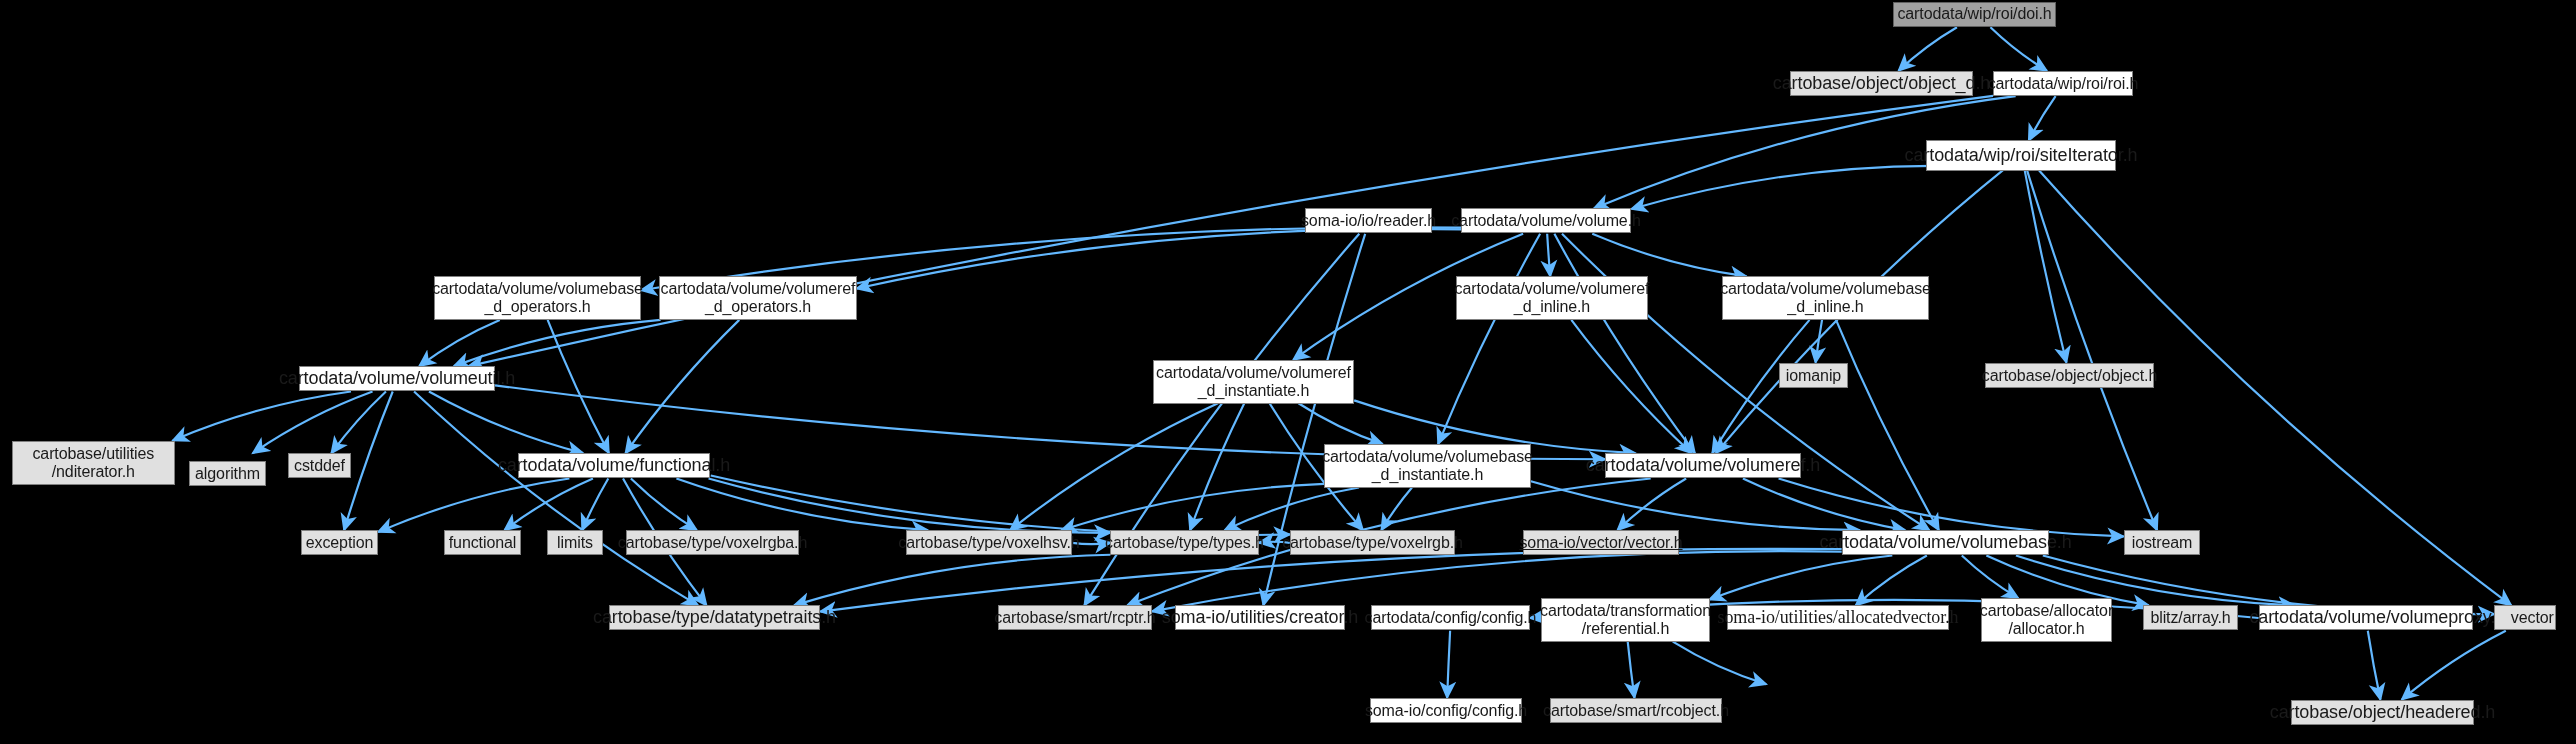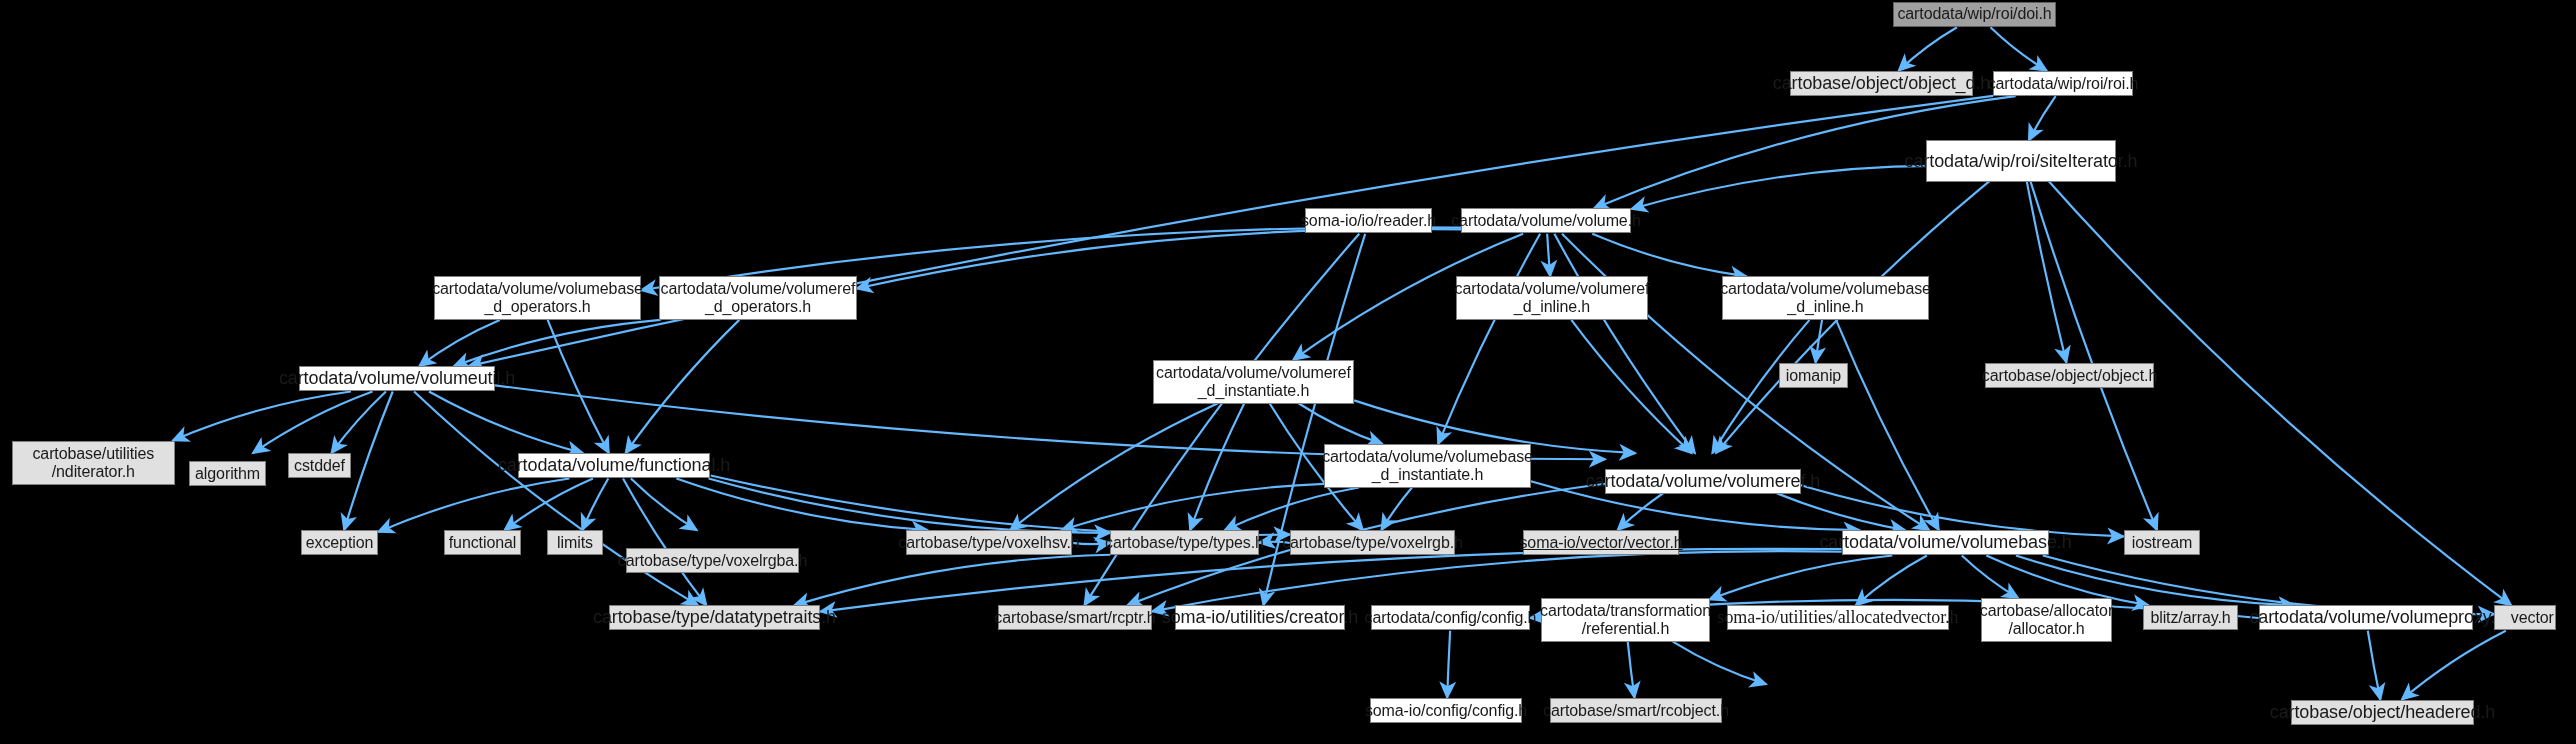--- a/index.html
+++ b/index.html
@@ -141,21 +141,21 @@
         <path d="M1845.6153846153845,708 Q1894.141310715731,738.0622448510155 1948.6538461538462,755" marker-end="url(#arrow)"></path>
         <path d="M2612.5576923076924,696 Q2618.54390156397,734.1746718296594 2626.4423076923076,772" marker-end="url(#arrow)"></path>
         <path d="M2764.8653846153848,696 Q2703.0648194646733,727.3045832303244 2650.1346153846152,772" marker-end="url(#arrow)"></path>
         <path d="M2492,682 Q2090,642 1688,682" marker-end="url(#arrow)"></path>
       </g>
   </svg>
   <div id="node-layer">
       <div class="gnode root" style="left: 1893px; top: 1.8px; width: 163px; height: 25px;">cartodata/wip/roi/doi.h</div>
       <div class="gnode small" style="left: 1790px; top: 71px; width: 183px; height: 25px;">cartobase/object/object_d.h</div>
       <div class="gnode white" style="left: 1993px; top: 71px; width: 140px; height: 25px;">cartodata/wip/roi/roi.h</div>
-      <div class="gnode white small" style="left: 1926px; top: 140px; width: 190px; height: 42px;">cartodata/wip/roi/siteIterator.h</div>
+      <div class="gnode white small" style="left: 1926px; top: 140px; width: 190px; height: 31px;">cartodata/wip/roi/siteIterator.h</div>
       <div class="gnode white" style="left: 1305px; top: 208px; width: 127px; height: 25px;">soma-io/io/reader.h</div>
       <div class="gnode white" style="left: 1461px; top: 208px; width: 170px; height: 25px;">cartodata/volume/volume.h</div>
       <div class="gnode white" style="left: 434px; top: 276px; width: 207px; height: 44px;">cartodata/volume/volumebase
 _d_operators.h</div>
       <div class="gnode white" style="left: 659px; top: 276px; width: 198px; height: 44px;">cartodata/volume/volumeref
 _d_operators.h</div>
       <div class="gnode white" style="left: 1456px; top: 276px; width: 192px; height: 44px;">cartodata/volume/volumeref
 _d_inline.h</div>
       <div class="gnode white" style="left: 1722px; top: 276px; width: 207px; height: 44px;">cartodata/volume/volumebase
 _d_inline.h</div>
@@ -164,25 +164,25 @@
       <div class="gnode white small" style="left: 299px; top: 366px; width: 196px; height: 25px;">cartodata/volume/volumeutil.h</div>
       <div class="gnode white" style="left: 1153px; top: 360px; width: 201px; height: 44px;">cartodata/volume/volumeref
 _d_instantiate.h</div>
       <div class="gnode" style="left: 11.8px; top: 441px; width: 163px; height: 44px;">cartobase/utilities
 /nditerator.h</div>
       <div class="gnode" style="left: 189px; top: 453px; width: 77px; height: 25px; margin-top: 8px;">algorithm</div>
       <div class="gnode" style="left: 288px; top: 453px; width: 63px; height: 25px;">cstddef</div>
       <div class="gnode white small" style="left: 518px; top: 453px; width: 192px; height: 25px;">cartodata/volume/functional.h</div>
       <div class="gnode white" style="left: 1324px; top: 444px; width: 207px; height: 44px;">cartodata/volume/volumebase
 _d_instantiate.h</div>
-      <div class="gnode white small" style="left: 1605px; top: 453px; width: 196px; height: 25px; margin-top: 16px;">cartodata/volume/volumeref.h</div>
+      <div class="gnode white small" style="left: 1605px; top: 453px; width: 196px; height: 25px;">cartodata/volume/volumeref.h</div>
       <div class="gnode" style="left: 301px; top: 530px; width: 77px; height: 25px;">exception</div>
       <div class="gnode" style="left: 444px; top: 530px; width: 77px; height: 25px;">functional</div>
       <div class="gnode" style="left: 547px; top: 530px; width: 56px; height: 25px;">limits</div>
-      <div class="gnode" style="left: 626px; top: 530px; width: 173px; height: 25px; margin-top: 18px;">cartobase/type/voxelrgba.h</div>
+      <div class="gnode" style="left: 626px; top: 530px; width: 173px; height: 25px;">cartobase/type/voxelrgba.h</div>
       <div class="gnode" style="left: 906px; top: 530px; width: 166px; height: 25px;">cartobase/type/voxelhsv.h</div>
       <div class="gnode" style="left: 1110px; top: 530px; width: 149px; height: 25px;">cartobase/type/types.h</div>
       <div class="gnode" style="left: 1290px; top: 530px; width: 165px; height: 25px;">cartobase/type/voxelrgb.h</div>
       <div class="gnode" style="left: 1523px; top: 530px; width: 156px; height: 25px; text-decoration: underline;">soma-io/vector/vector.h</div>
       <div class="gnode white small" style="left: 1842px; top: 530px; width: 207px; height: 25px;">cartodata/volume/volumebase.h</div>
       <div class="gnode" style="left: 2124px; top: 530px; width: 76px; height: 25px;">iostream</div>
       <div class="gnode small" style="left: 609px; top: 605px; width: 211px; height: 25px;">cartobase/type/datatypetraits.h</div>
       <div class="gnode" style="left: 998px; top: 605px; width: 154px; height: 25px;">cartobase/smart/rcptr.h</div>
       <div class="gnode white small" style="left: 1175px; top: 605px; width: 170px; height: 25px;">soma-io/utilities/creator.h</div>
       <div class="gnode white" style="left: 1371px; top: 605px; width: 159px; height: 25px;">cartodata/config/config.h</div>

